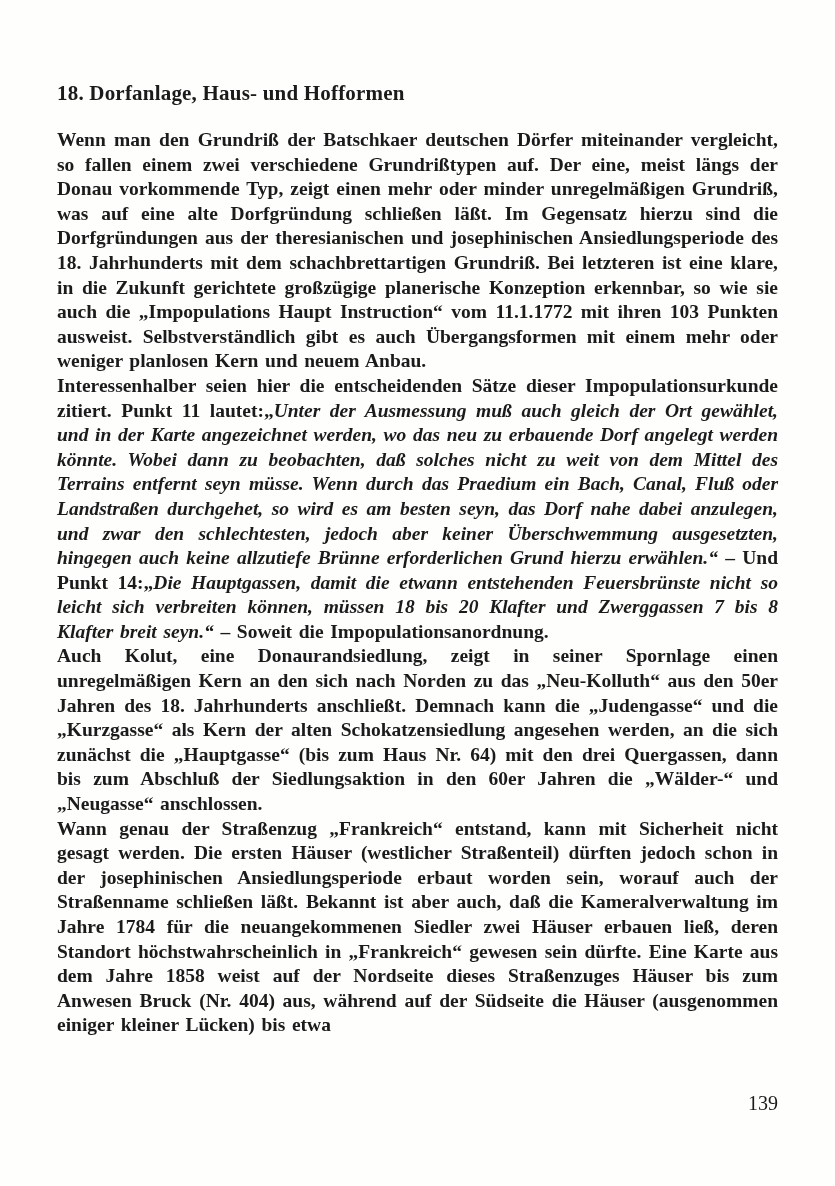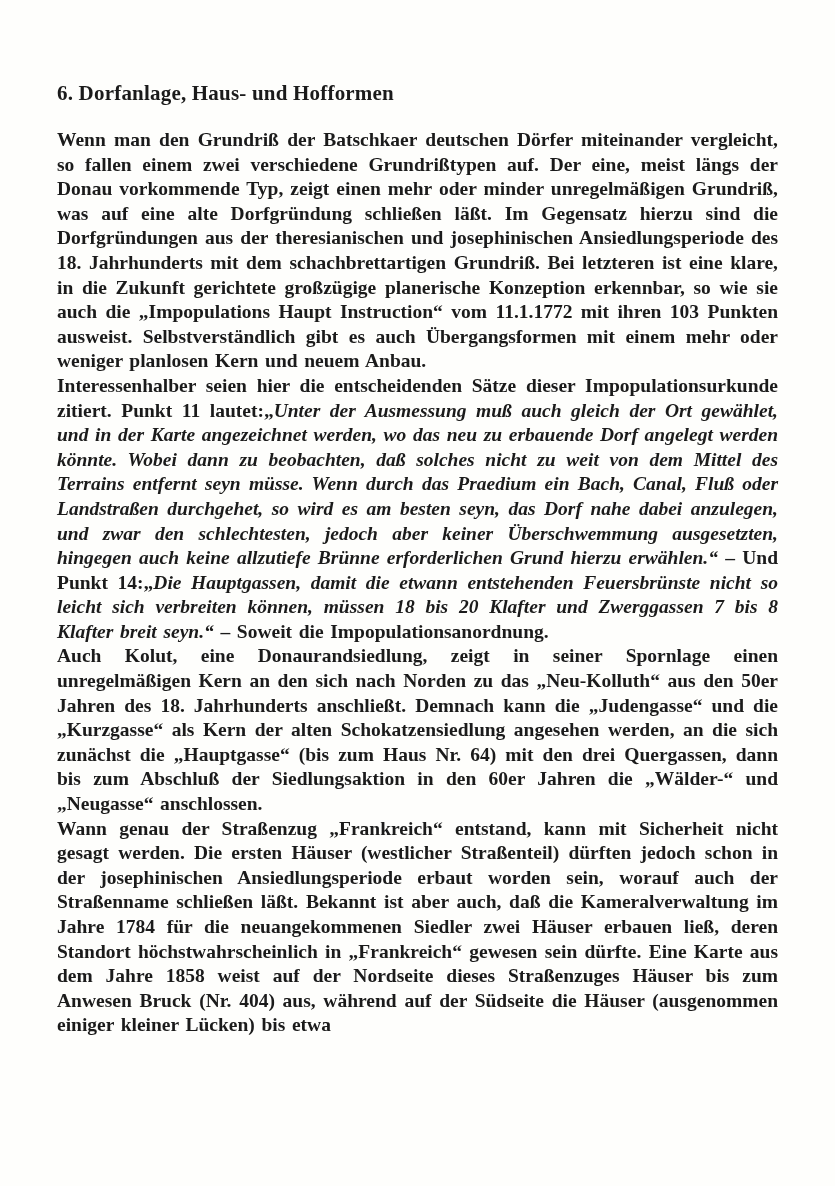--- a/index.html
+++ b/index.html
@@ -53,28 +53,29 @@
     width: 721px;
     text-align: right;
     font-size: 20px;
   }
 </style>
 </head>
 <body>
 
 <div class="page">
 
-  <h1 class="heading">6. Dorfanlage, Haus- und Hofformen</h1>
+  <h1 class="heading">18. Dorfanlage, Haus- und Hofformen</h1>
 
   <div class="body-text">
 
     <p class="para"><span>Wenn man den Grundriß der Batschkaer deutschen Dörfer miteinander vergleicht, so fallen einem zwei verschiedene Grundrißtypen auf. Der eine, meist längs der Donau vorkommende Typ, zeigt einen mehr oder minder unregelmäßigen Grundriß, was auf eine alte Dorfgründung schließen läßt. Im Gegensatz hierzu sind die Dorfgründungen aus der theresianischen und josephinischen Ansiedlungsperiode des 18. Jahrhunderts mit dem schachbrettartigen Grundriß. Bei letzteren ist eine klare, in die Zukunft gerichtete großzügige planerische Konzeption erkennbar, so wie sie auch die „Impopulations Haupt Instruction“ vom 11.1.1772 mit ihren 103 Punkten ausweist. Selbstverständlich gibt es auch Übergangsformen mit einem mehr oder weniger planlosen Kern und neuem Anbau.</span></p>
 
     <p class="para"><span>Interessenhalber seien hier die entscheidenden Sätze dieser Impopulationsurkunde zitiert. Punkt 11 lautet:„</span><span class="italic">Unter der Ausmessung muß auch gleich der Ort gewählet, und in der Karte angezeichnet werden, wo das neu zu erbauende Dorf angelegt werden könnte. Wobei dann zu beobachten, daß solches nicht zu weit von dem Mittel des Terrains entfernt seyn müsse. Wenn durch das Praedium ein Bach, Canal, Fluß oder Landstraßen durchgehet, so wird es am besten seyn, das Dorf nahe dabei anzulegen, und zwar den schlechtesten, jedoch aber keiner Überschwemmung ausgesetzten, hingegen auch keine allzutiefe Brünne erforderlichen Grund hierzu erwählen.“</span><span> – Und Punkt 14:„</span><span class="italic">Die Hauptgassen, damit die etwann entstehenden Feuersbrünste nicht so leicht sich verbreiten können, müssen 18 bis 20 Klafter und Zwerggassen 7 bis 8 Klafter breit seyn.“</span><span> – Soweit die Impopulationsanordnung.</span></p>
 
     <p class="para"><span>Auch Kolut, eine Donaurandsiedlung, zeigt in seiner Spornlage einen unregelmäßigen Kern an den sich nach Norden zu das „Neu-Kolluth“ aus den 50er Jahren des 18. Jahrhunderts anschließt. Demnach kann die „Judengasse“ und die „Kurzgasse“ als Kern der alten Schokatzensiedlung angesehen werden, an die sich zunächst die „Hauptgasse“ (bis zum Haus Nr. 64) mit den drei Quergassen, dann bis zum Abschluß der Siedlungsaktion in den 60er Jahren die „Wälder-“ und „Neugasse“ anschlossen.</span></p>
 
     <p class="para"><span>Wann genau der Straßenzug „Frankreich“ entstand, kann mit Sicherheit nicht gesagt werden. Die ersten Häuser (westlicher Straßenteil) dürften jedoch schon in der josephinischen Ansiedlungsperiode erbaut worden sein, worauf auch der Straßenname schließen läßt. Bekannt ist aber auch, daß die Kameralverwaltung im Jahre 1784 für die neuangekommenen Siedler zwei Häuser erbauen ließ, deren Standort höchstwahrscheinlich in „Frankreich“ gewesen sein dürfte. Eine Karte aus dem Jahre 1858 weist auf der Nordseite dieses Straßenzuges Häuser bis zum Anwesen Bruck (Nr. 404) aus, während auf der Südseite die Häuser (ausgenommen einiger kleiner Lücken) bis etwa</span></p>
 
   </div>
 
+  <div class="page-number">139</div>
 
 </div>
 
 </body></html>

